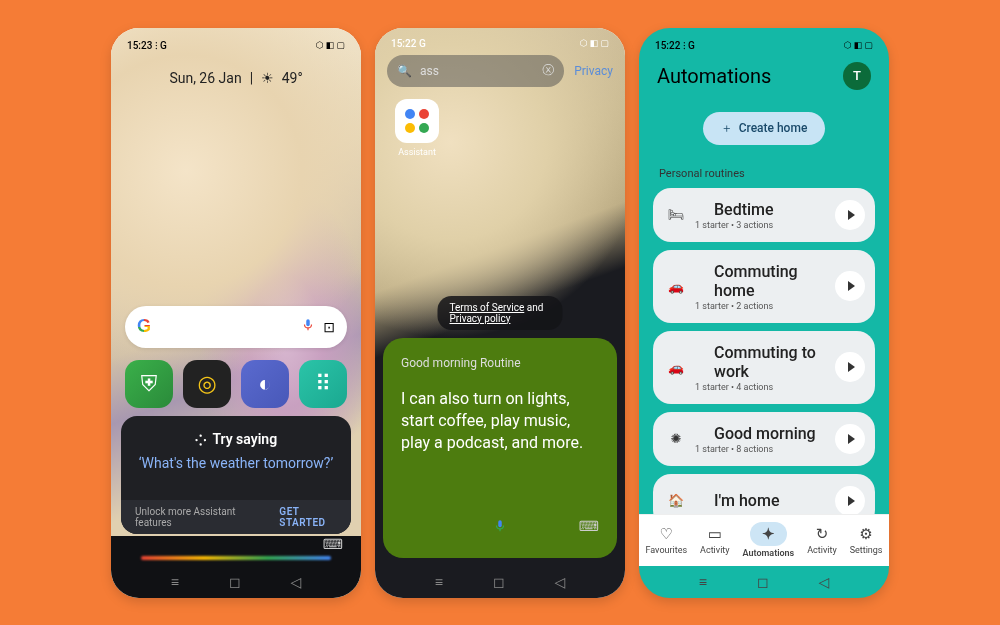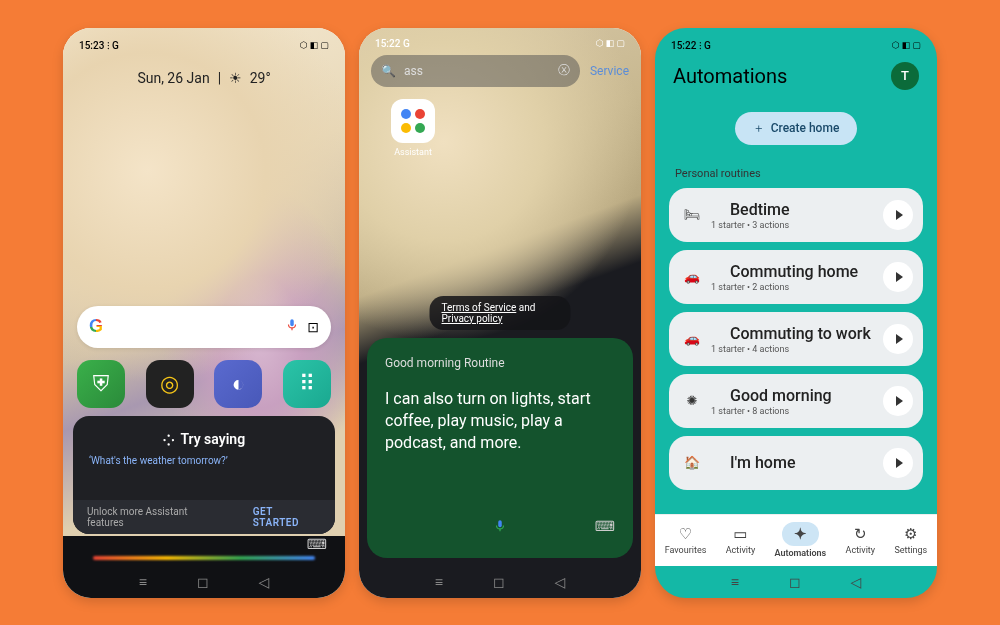--- a/index.html
+++ b/index.html
@@ -4,21 +4,21 @@
 <style>
   * { margin: 0; padding: 0; box-sizing: border-box; }
   body {
     width: 1000px; height: 625px;
     background: #f57c36;
     display: flex; justify-content: center; align-items: center;
     gap: 14px;
     font-family: -apple-system, BlinkMacSystemFont, "Segoe UI", Roboto, sans-serif;
   }
   .phone {
-    width: 282px; height: 570px;
+    width: 250px; height: 570px;
     background: #fff;
     border-radius: 28px;
     overflow: hidden;
     position: relative;
     box-shadow: 0 4px 12px rgba(0,0,0,0.15);
   }
   
   .p1-bg {
     position: absolute; inset: 0;
     background:
@@ -52,21 +52,21 @@
   .app-ic { width: 48px; height: 48px; border-radius: 14px; display:flex; align-items:center; justify-content:center; font-size:22px; }
   .ic-green { background: linear-gradient(135deg,#3ab04a,#2a8a3a); color:#fff; }
   .ic-black { background: #222; color:#f5c518; }
   .ic-blue  { background: linear-gradient(135deg,#5a6acf,#4858b8); color:#fff; }
   .ic-teal  { background: linear-gradient(135deg,#2bc4a8,#1aa890); color:#fff; }
   .p1-panel {
     position: absolute; left: 10px; right: 10px; top: 388px; height: 118px;
     background: #1f2024; border-radius: 16px; z-index: 3; padding: 14px 16px;
   }
   .p1-try { color: #fff; font-size: 14px; font-weight: 600; display:flex; align-items:center; gap:6px; justify-content:center;}
-  .p1-quote { color: #8ab4f8; font-size: 10px; text-align: left; margin-top: 6px; }
+  .p1-quote { color: #8ab4f8; font-size: 14px; text-align: center; margin-top: 6px; }
   .p1-bar {
     position: absolute; left: 0; right: 0; bottom: 0; height: 34px;
     background: #2a2c32; display:flex; justify-content:space-between; align-items:center;
     padding: 0 14px; font-size: 10px; border-radius: 0 0 16px 16px; gap: 28px;
   }
   .p1-unlock { color: #aaa; }
   .p1-get { color: #8ab4f8; font-weight: 600; letter-spacing: .5px; }
   .p1-bottom {
     position:absolute; left:0; right:0; bottom:0; height:62px; background:#101114; z-index:2;
   }
@@ -93,39 +93,39 @@
   .p2-search {
     position:relative; z-index:2; margin: 2px 12px 0;
     display:flex; gap:10px; align-items:center;
   }
   .p2-search-field {
     flex:1; height:32px; background:rgba(80,80,80,.5); border-radius:16px;
     display:flex; align-items:center; padding:0 10px; gap:8px; color:#ddd; font-size:12px;
   }
   .p2-cancel { color:#5b8dd8; font-size:12px; }
   .p2-app {
-    position:relative; z-index:2; margin:12px 0 0 28px; width:52px; text-align:center;
+    position:relative; z-index:2; margin:12px 0 0 16px; width:52px; text-align:center;
   }
   .p2-app-ic {
     width:44px; height:44px; background:#fff; border-radius:12px; margin:0 auto;
     display:flex; align-items:center; justify-content:center;
   }
   .ga-dots { position:relative; width:24px; height:24px; }
   .gd { position:absolute; width:10px; height:10px; border-radius:50%; }
   .gd1{ background:#4285f4; top:0; left:0;} .gd2{background:#ea4335; top:0; right:0;}
   .gd3{ background:#fbbc04; bottom:0; left:0;} .gd4{background:#34a853; bottom:0; right:0;}
   .p2-app-label { font-size:9px; color:#fff; margin-top:4px; }
   .p2-pill {
     position:absolute; left:50%; transform:translateX(-50%); top:268px; z-index:2;
     background:rgba(20,20,24,.85); color:#fff; font-size:10px; padding:6px 12px; border-radius:14px;
   }
   .p2-pill u { text-decoration:underline; }
   .p2-panel {
     position:absolute; left:8px; right:8px; top:310px; bottom:40px;
-    background:#14532d; border-radius:20px; z-index:2; padding:18px 18px;
+    background:#4d7c0f; border-radius:20px; z-index:2; padding:18px 18px;
   }
   .p2-title { color:#ddd; font-size:12px; }
   .p2-body { color:#fff; font-size:16px; line-height:1.4; margin-top:18px; }
   .p2-mic {
     position:absolute; left:50%; transform:translateX(-50%); bottom:22px;
     width:14px; height:20px;
   }
   .p2-kbd { position:absolute; right:18px; bottom:24px; color:#ccc; font-size:14px; }
 
   
@@ -185,21 +185,21 @@
 <div class="phone">
   <div class="p1-bg"></div>
   <div class="p1-status">
     <span><span>15:23</span> <span>⁝ G</span></span>
     <span class="status-right">⬡ ◧ ▢</span>
   </div>
   <div class="p1-date">
     <span>Sun, 26 Jan</span>
     <span>|</span>
     <span>☀</span>
-    <span>29°</span>
+    <span>49°</span>
   </div>
   <div class="p1-search">
     <span class="google-g">G</span>
     <span class="sp"></span>
     <span>
       <svg class="mic-svg" viewBox="0 0 24 24">
           <path fill="#4285f4" d="M12 14a3 3 0 003-3V5a3 3 0 00-6 0v6a3 3 0 003 3z"></path>
           <path fill="#ea4335" d="M17 11a5 5 0 01-10 0H5a7 7 0 006 6.9V21h2v-3.1A7 7 0 0019 11z"></path>
         </svg>
     </span>
@@ -237,21 +237,21 @@
   <div class="p2-status">
     <span><span>15:22</span> <span>G</span></span>
     <span class="status-right">⬡ ◧ ▢</span>
   </div>
   <div class="p2-search">
     <div class="p2-search-field">
       <span>🔍</span>
       <span style="flex:1">ass</span>
       <span>ⓧ</span>
     </div>
-    <span class="p2-cancel">Service</span>
+    <span class="p2-cancel">Privacy</span>
   </div>
   <div class="p2-app">
     <div class="p2-app-ic">
       <div class="ga-dots">
           <div class="gd gd1"></div>
           <div class="gd gd2"></div>
           <div class="gd gd3"></div>
           <div class="gd gd4"></div>
         </div>
     </div>

